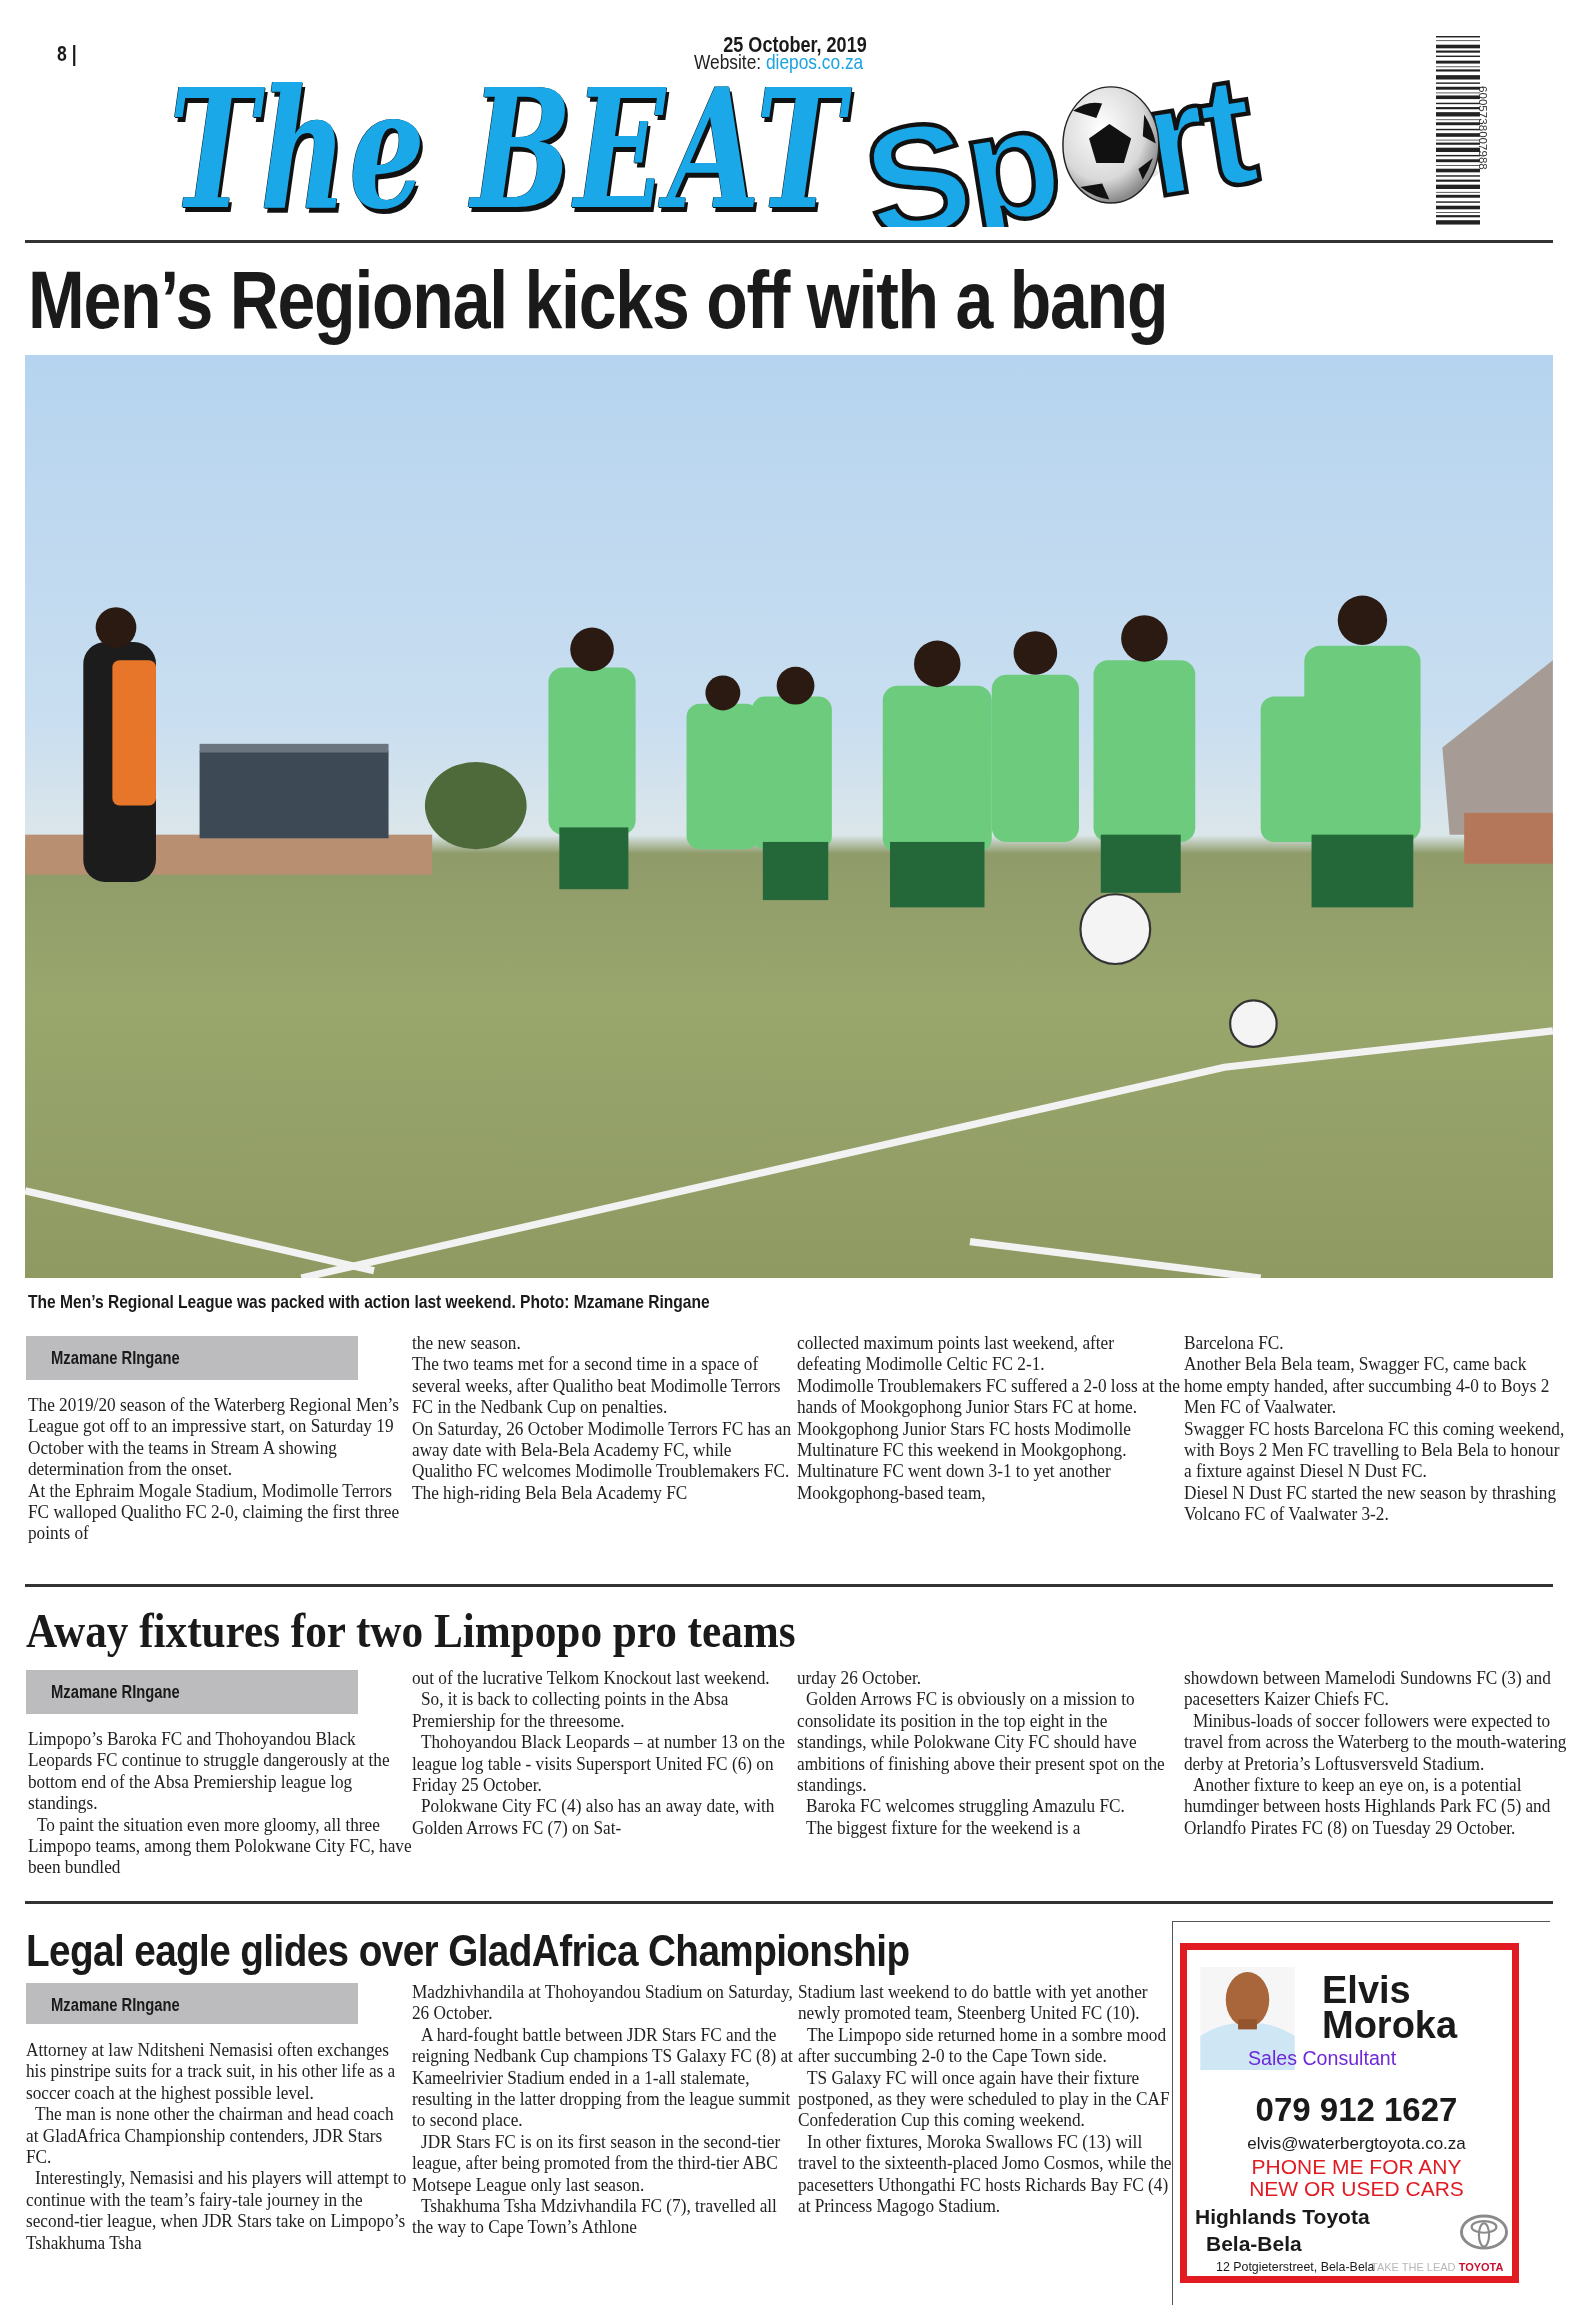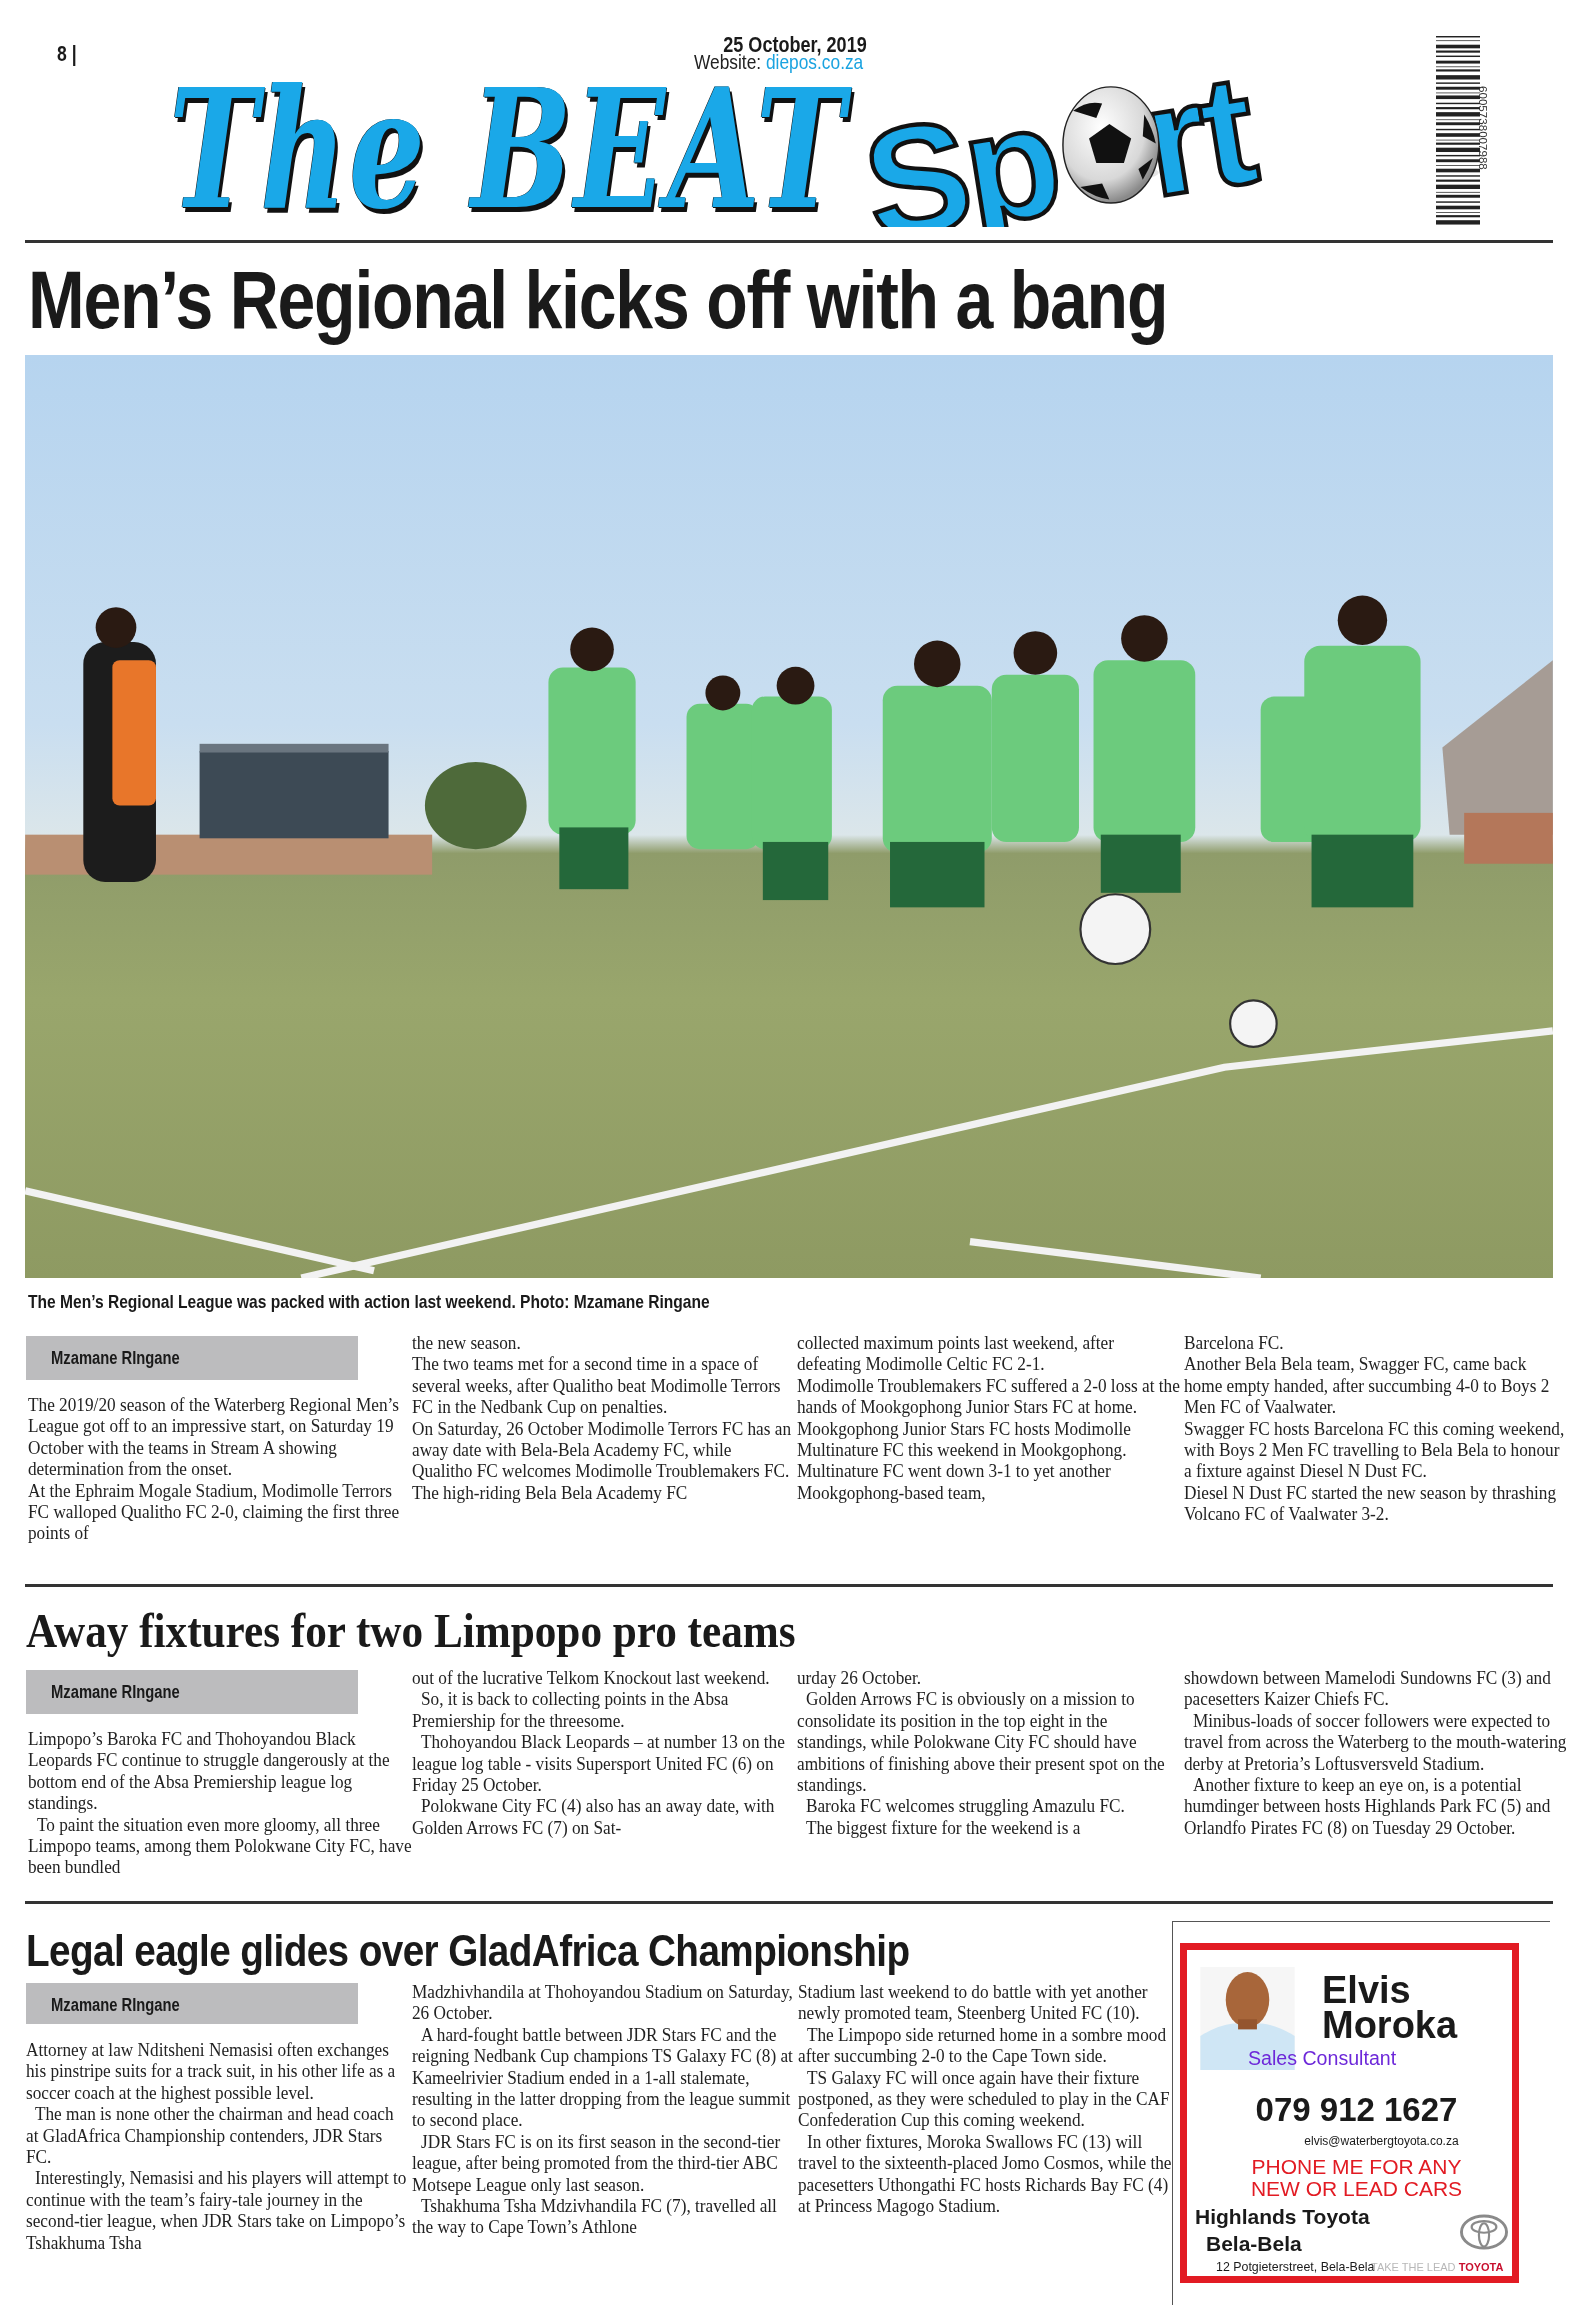--- a/index.html
+++ b/index.html
@@ -272,24 +272,24 @@
   <path d="M0,142 L0,95 Q25,80 45,78 L85,78 Q105,80 130,95 L130,142 Z" fill="#cfe6f5"></path>
   <ellipse cx="65" cy="45" rx="30" ry="38" fill="#a8663a"></ellipse>
   <rect x="52" y="72" width="26" height="14" fill="#94552e"></rect>
 </svg>
 
 <div class="abs ad-name" style="left:1322px; top:1973px; font-size:38px; line-height:35px;">Elvis</div>
 <div class="abs ad-name" style="left:1322px; top:2008px; font-size:38px; line-height:35px;">Moroka</div>
 <div class="abs ad-sans" style="left:1248px; top:2047px; font-size:19.6px; color:#6d28d9;">Sales Consultant</div>
 
 <div class="abs ad-name" style="left:1180px; top:2091px; width:353px; text-align:center; font-size:33px;">079 912 1627</div>
-<div class="abs ad-sans" style="left:1180px; top:2134px; width:353px; text-align:center; font-size:12px; color:#1a1a1a;margin-left:25px;">elvis@waterbergtoyota.co.za</div>
+<div class="abs ad-sans" style="left:1180px; top:2134px; width:353px; text-align:center; font-size:17px; color:#1a1a1a;">elvis@waterbergtoyota.co.za</div>
 <div class="abs ad-sans" style="left:1180px; top:2156px; width:353px; text-align:center; font-size:21px; line-height:22px; color:#e21b23;">
   <div>PHONE ME FOR ANY</div>
-  <div>NEW OR LEAD CARS</div>
+  <div>NEW OR USED CARS</div>
 </div>
 <div class="abs ad-name" style="left:1195px; top:2205px; font-size:21px;">Highlands Toyota</div>
 <div class="abs ad-name" style="left:1195px; top:2232px; font-size:21px;margin-left:11px;">Bela-Bela</div>
 <div class="abs ad-sans" style="left:1195px; top:2260px; font-size:12.4px; color:#1a1a1a;margin-left:21px;">12 Potgieterstreet, Bela-Bela</div>
 
 <svg class="abs" style="left:1460px; top:2213px; width:48px; height:38px;" viewBox="0 0 66 52">
   <ellipse cx="33" cy="26" rx="31" ry="22" fill="none" stroke="#8a8a8a" stroke-width="4"></ellipse>
   <ellipse cx="33" cy="19" rx="17" ry="8" fill="none" stroke="#8a8a8a" stroke-width="3"></ellipse>
   <ellipse cx="33" cy="30" rx="7" ry="16" fill="none" stroke="#8a8a8a" stroke-width="3"></ellipse>
 </svg>

